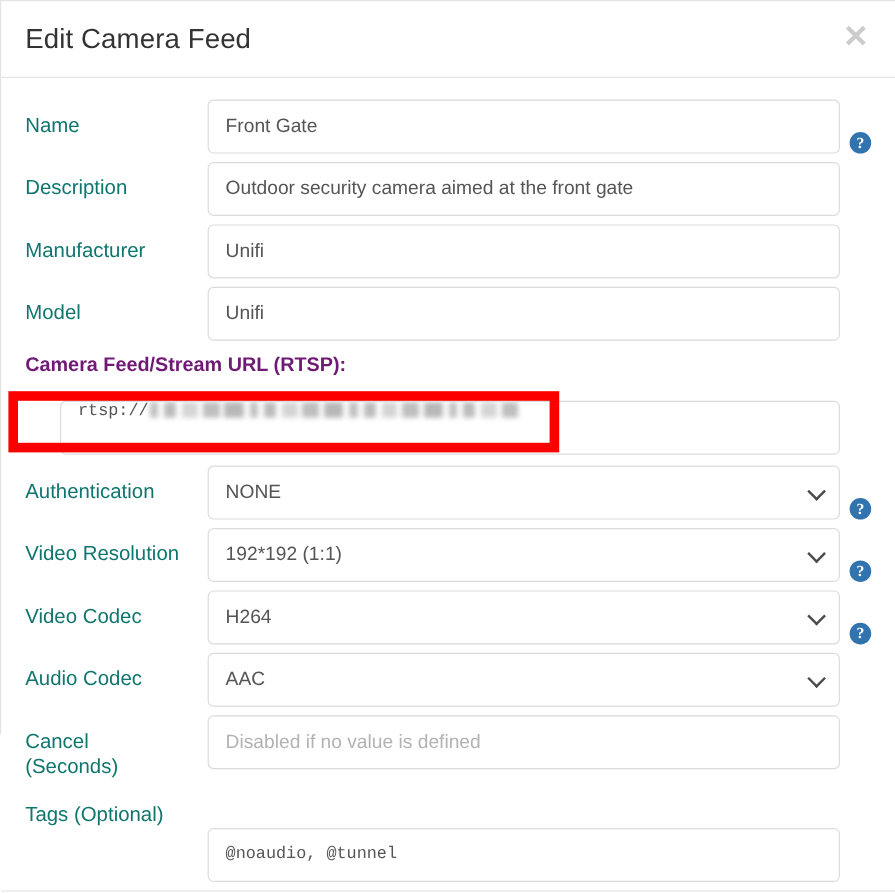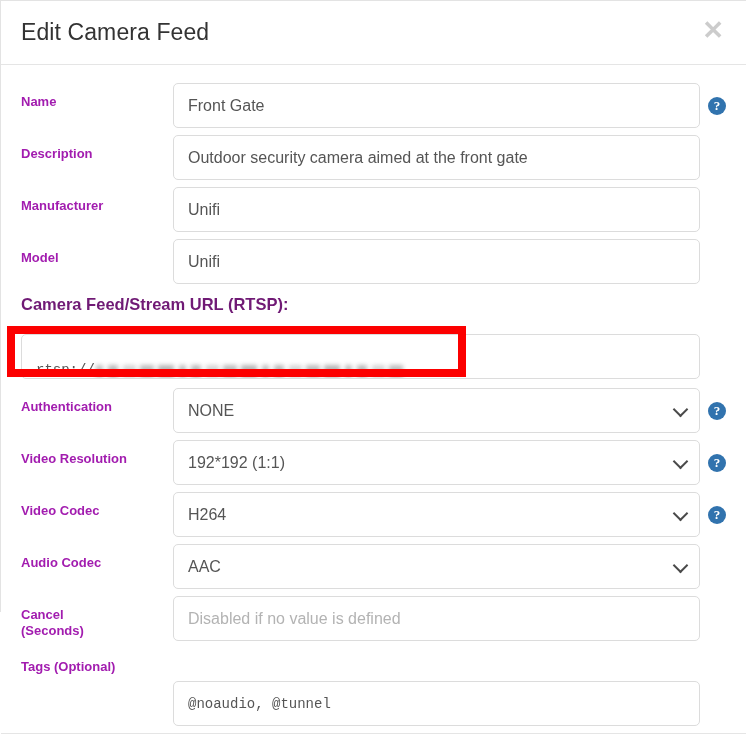--- a/index.html
+++ b/index.html
@@ -67,32 +67,32 @@
   }
 
   .form-row {
     display: flex;
     align-items: flex-start;
     margin-bottom: 7px;
   }
   .form-label {
     width: 152px;
     flex: 0 0 152px;
-    font-size: 13px;
-    font-weight: bold;
-    color: #a21caf;
+    font-size: 17px;
+    font-weight: normal;
+    color: #0f766e;
     padding-top: 11px;
     line-height: 1.25;
     box-sizing: border-box;
     padding-right: 8px;
   }
   .field-wrap {
     flex: 1 1 auto;
     display: flex;
-    align-items: center;
+    align-items: flex-end;
     min-width: 0;
   }
   .field {
     flex: 1 1 auto;
     height: 45px;
     border: 1px solid #dcdcdc;
     border-radius: 5px;
     background: #ffffff;
     font-size: 16px;
     color: #555555;
@@ -174,27 +174,28 @@
   }
   .rtsp-field {
     flex: 1 1 auto;
     height: 45px;
     border: 1px solid #dcdcdc;
     border-radius: 5px;
     background: #ffffff;
     padding: 0 14px;
     box-sizing: border-box;
     display: flex;
-    align-items: flex-end;
+    align-items: flex-start;
     font-family: "Liberation Mono", monospace;
     font-size: 14px;
     color: #555555;
     margin-right: 26px;
     overflow: hidden;
     white-space: nowrap;
+    margin-left: 29px;
   }
   .redacted {
     display: inline-block;
     height: 13px;
     width: 310px;
     margin-left: 1px;
     background:
       repeating-linear-gradient(90deg,
         rgba(160,160,160,0.70) 0px, rgba(160,160,160,0.70) 7px,
         rgba(255,255,255,0.0) 7px, rgba(255,255,255,0.0) 12px,

